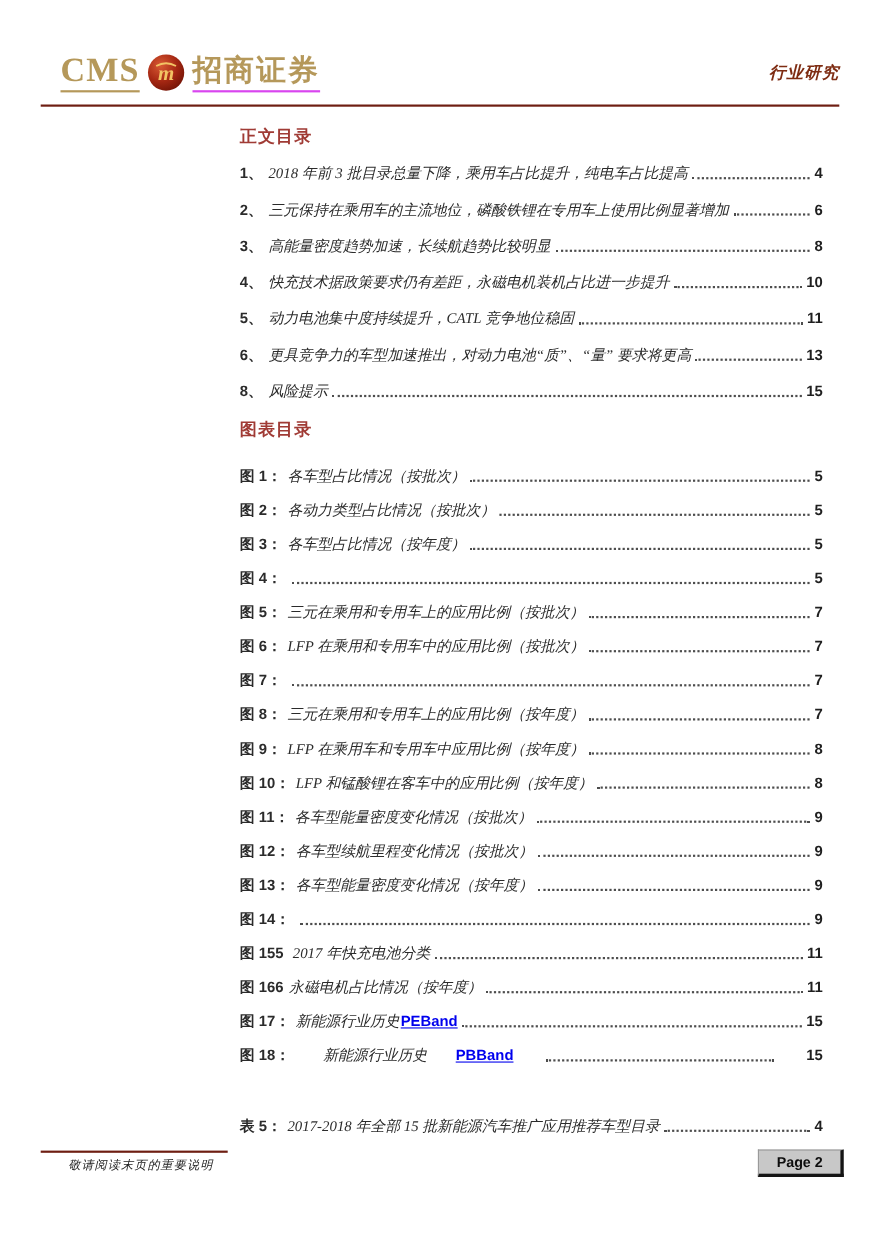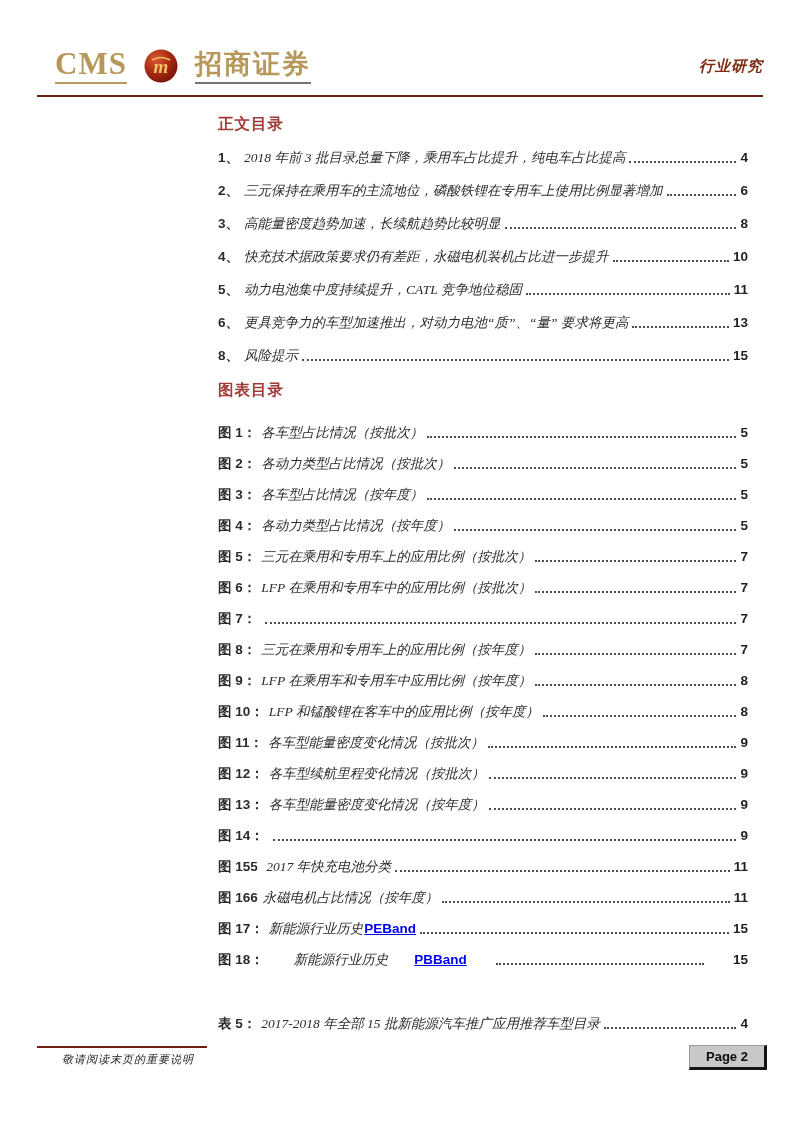--- a/index.html
+++ b/index.html
@@ -2,29 +2,29 @@
 <html><head>
 <meta charset="utf-8">
 <style>
   html,body{margin:0;padding:0;background:#ffffff;}
   .page{
     position:relative;width:793px;height:1122px;background:#ffffff;
     font-family:"Liberation Sans", sans-serif;color:#2b2b2b;overflow:hidden;
   }
   
   .hdr{position:absolute;top:48px;left:55px;right:30px;display:flex;justify-content:space-between;align-items:flex-end;}
-  .logo{display:flex;align-items:flex-end;gap:17px;}
+  .logo{display:flex;align-items:flex-end;gap:7px;}
   .logo-cms{
     font-family:"Liberation Serif", serif;font-weight:bold;font-size:31px;line-height:1;
     color:#B5985A;border-bottom:2px solid #B5985A;padding-bottom:3px;letter-spacing:1px;
   }
   .logo-mark{width:34px;height:34px;display:inline-block;margin-bottom:1px;}
   .logo-cn{
     font-size:27px;font-weight:bold;line-height:1;color:#B5985A;
-    border-bottom:2px solid #737373;padding-bottom:4px;letter-spacing:2px;
+    border-bottom:2px solid #d946ef;padding-bottom:4px;letter-spacing:2px;
   }
   .category{
     font-size:15px;font-weight:bold;font-style:italic;color:#7E2C12;
     font-family:"Liberation Serif", serif;padding-bottom:8px;letter-spacing:1px;
   }
   .header-rule{position:absolute;top:95px;left:37px;width:726px;height:2px;background:#6E1E12;}
   
   .sec{position:absolute;left:218px;width:530px;}
   .sec-main{top:114px;}
   .sec-figs{top:380px;}
@@ -170,21 +170,20 @@
   <div class="row">
     <span class="entry-num">图 3：</span>
     <span class="entry-text">各车型占比情况（按年度）</span>
 
     <span class="leader"></span>
     <span class="entry-page">5</span>
   </div>
 
   <div class="row">
     <span class="entry-num">图 4：</span>
-    <span class="entry-text">各动力类型占比情况（按年度）</span>
 
     <span class="leader"></span>
     <span class="entry-page">5</span>
   </div>
 
   <div class="row">
     <span class="entry-num">图 5：</span>
     <span class="entry-text">三元在乘用和专用车上的应用比例（按批次）</span>
 
     <span class="leader"></span>

